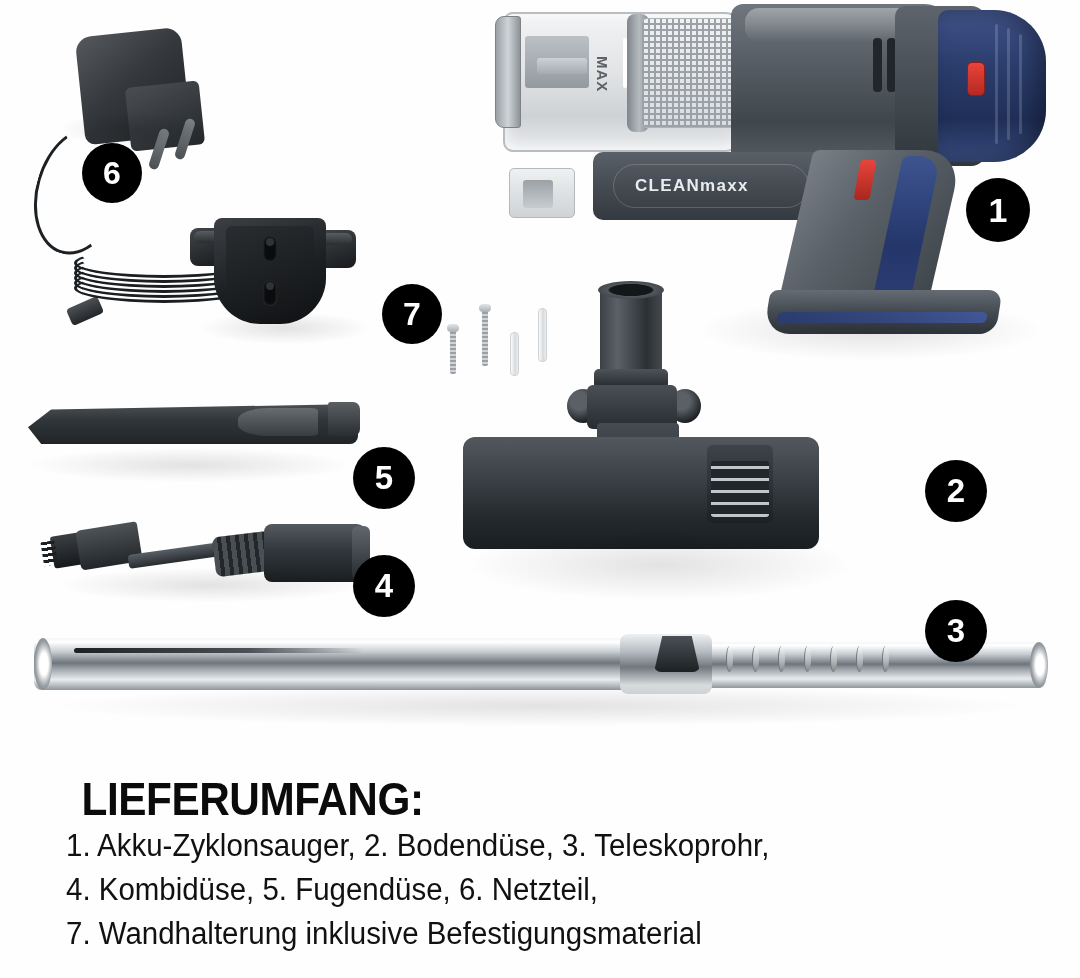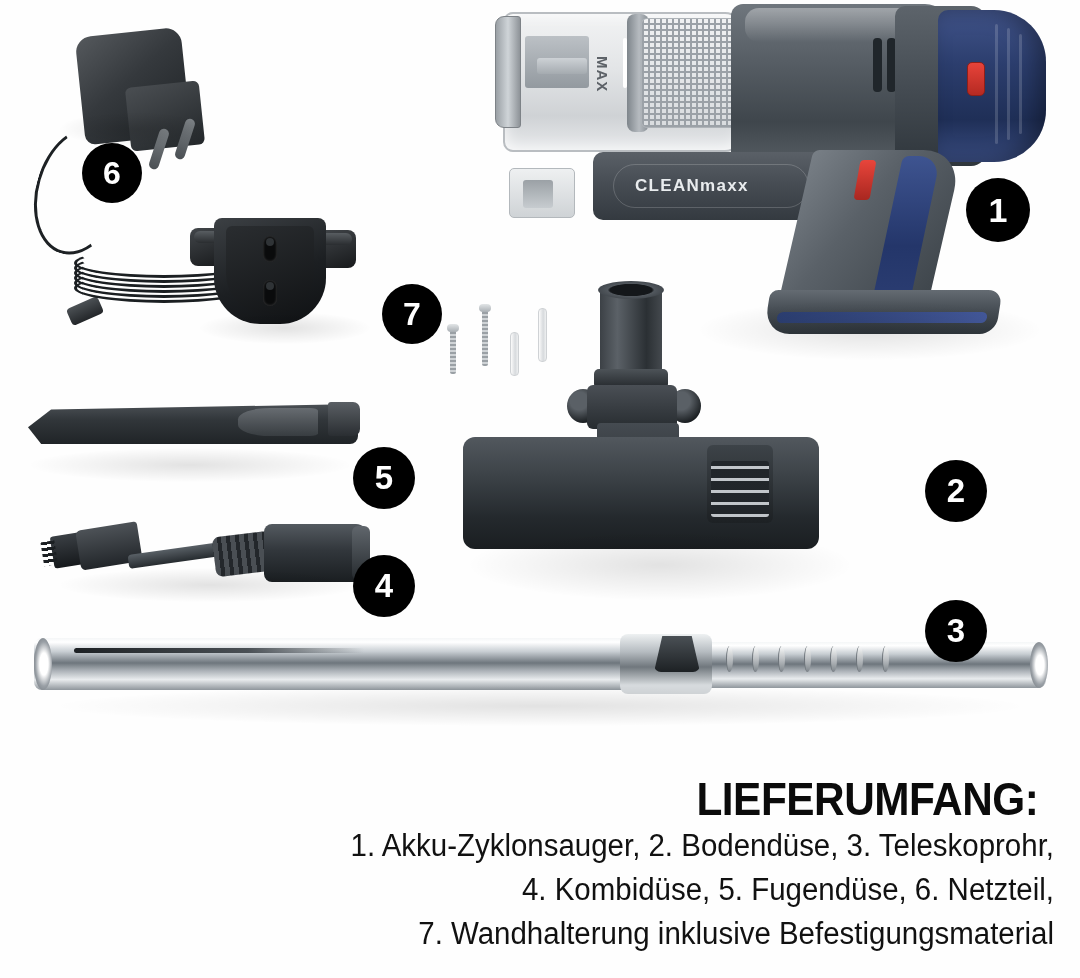--- a/index.html
+++ b/index.html
@@ -399,21 +399,21 @@
     border-left: 1px solid #6d747a;
   }
   .tl-darkline{
     position:absolute; left: 40px; top: 20px; width: 290px; height: 5px;
     background: linear-gradient(90deg,#1d2124,#4a5055 60%,rgba(74,80,85,0));
     border-radius: 3px;
   }
 
   
   #textblock{
-    position:absolute; left:0; top: 776px; width: 1080px; text-align:right;padding-left:40px;
+    position:absolute; left:0; top: 776px; width: 1080px; text-align:left;padding-left:40px;
   }
   #heading{
     font-size: 46px; font-weight: 700; letter-spacing: -0.5px;
     color:#0b0b0b; line-height: 1.04;
     font-family: "Liberation Sans", sans-serif;
     transform: scaleX(0.92); transform-origin: center;
   }
   .line{
     font-size: 31px; color:#111; line-height: 1.42;
     transform: scaleX(0.95); transform-origin:center;

